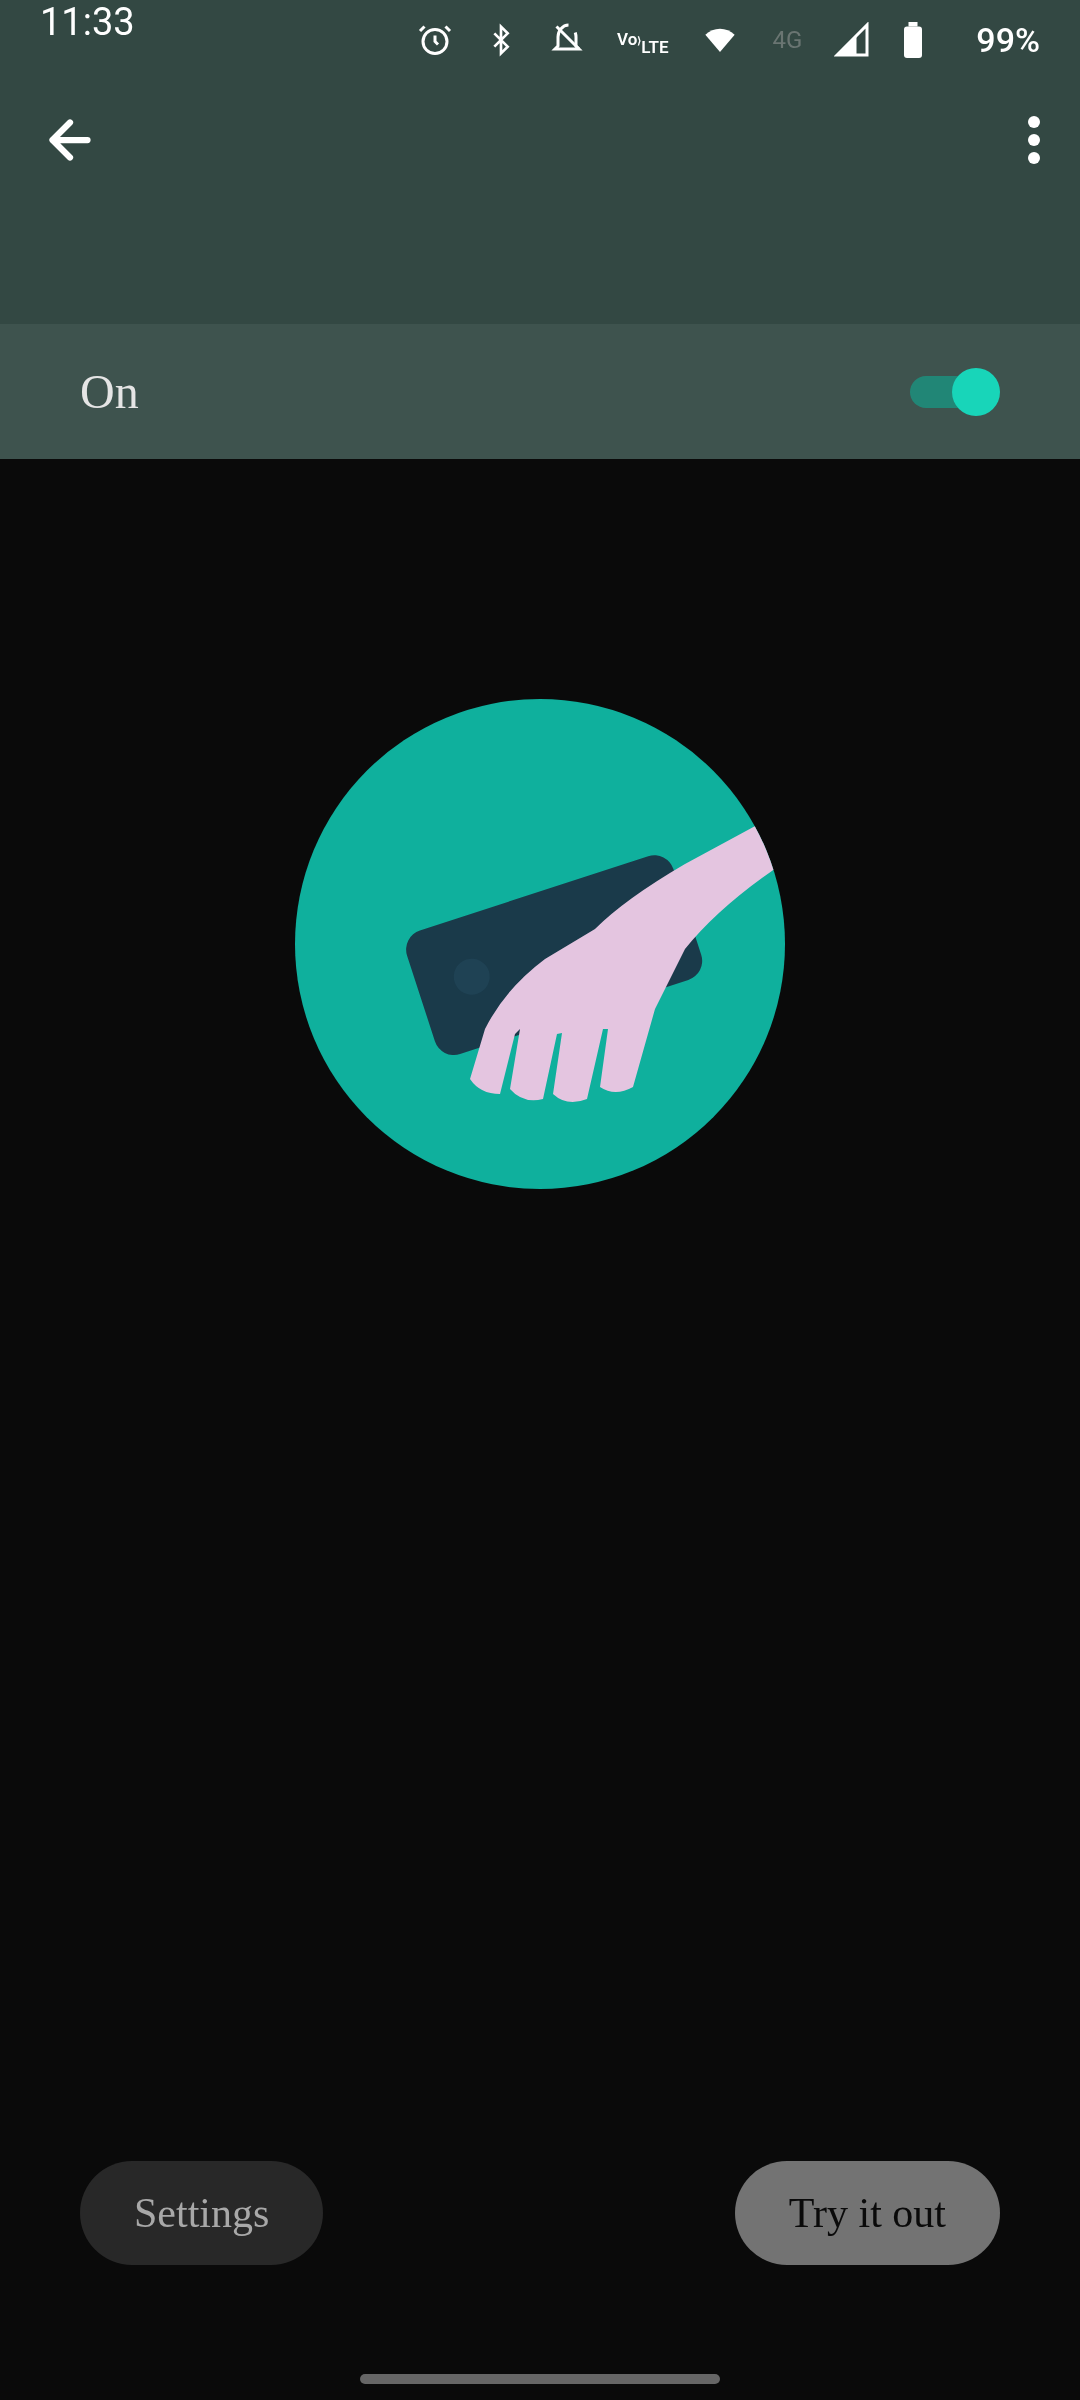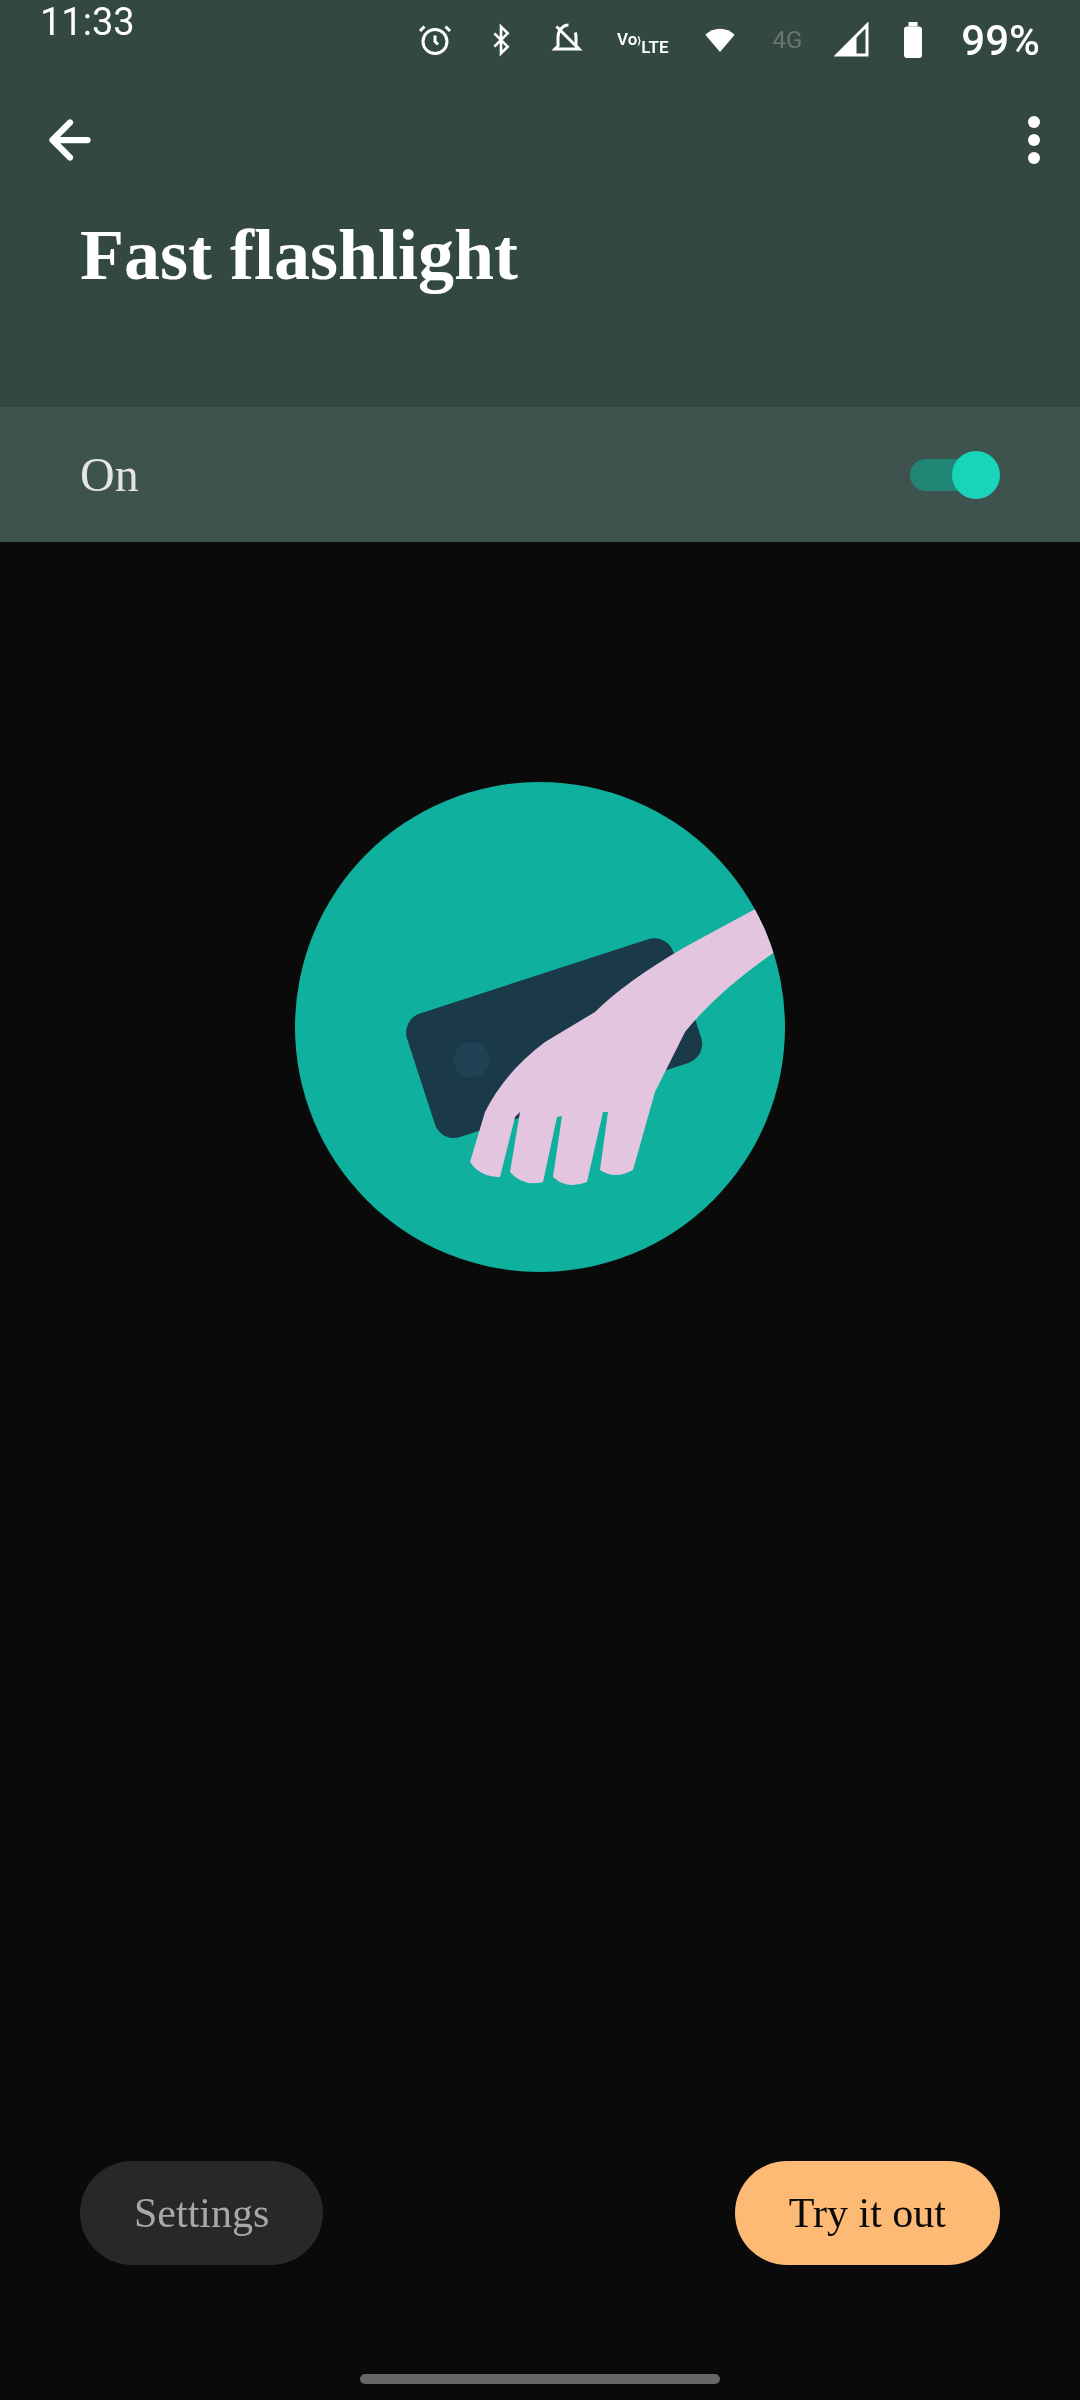--- a/index.html
+++ b/index.html
@@ -36,23 +36,23 @@
       display: flex;
       align-items: center;
       color: #fff;
     }
     .status-4g {
       color: #6a7572;
       font-size: 24px;
       font-weight: 400;
     }
     .status-battery-text {
-      font-size: 42px;
+      font-size: 34px;
       font-weight: 500;
-      margin-left: 5px;
+      margin-left: 20px;
     }
     .header {
       background: #334843;
       padding-bottom: 110px;
     }
     .header-top {
       display: flex;
       justify-content: space-between;
       align-items: center;
       padding: 30px 40px 40px;
@@ -148,21 +148,21 @@
       font-family: Georgia, serif;
       border: none;
       cursor: pointer;
       margin-top: 10px;
     }
     .settings-button {
       background: #282828;
       color: #a8a8a8;
     }
     .try-button {
-      background: #fdba74;
+      background: #737373;
       color: #0a0a0a;
       font-weight: 500;
     }
     .nav-bar {
       position: absolute;
       bottom: 16px;
       left: 50%;
       transform: translateX(-50%);
       width: 360px;
       height: 10px;
@@ -226,21 +226,20 @@
         </svg>
     </div>
     <div class="more-button">
       <svg viewBox="0 0 6 24" fill="white">
           <circle cx="3" cy="3" r="3"></circle>
           <circle cx="3" cy="12" r="3"></circle>
           <circle cx="3" cy="21" r="3"></circle>
         </svg>
     </div>
   </div>
-  <h1 class="page-title">Fast flashlight</h1>
 </div>
 
 <div class="toggle-row">
   <span class="toggle-label">On</span>
   <div class="switch">
     <div class="switch-track"></div>
     <div class="switch-thumb"></div>
   </div>
 </div>
 

